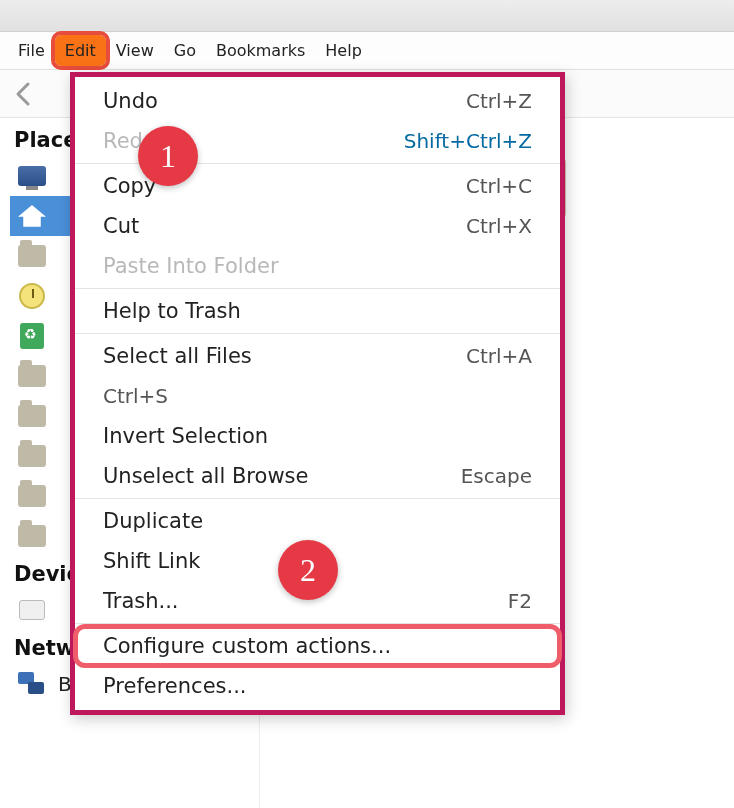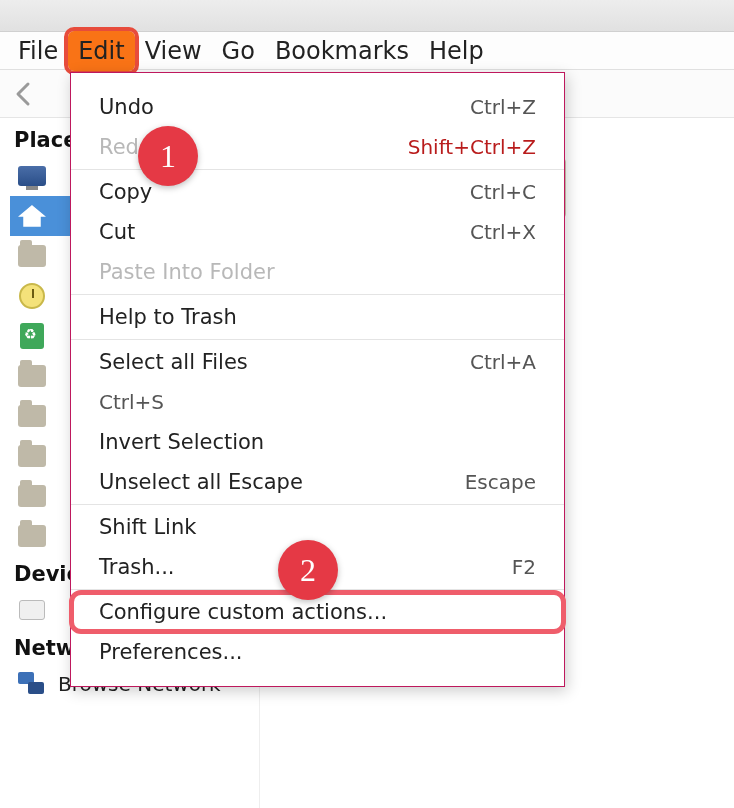--- a/index.html
+++ b/index.html
@@ -1,47 +1,47 @@
 <!DOCTYPE html>
 <html><head>
 <meta charset="utf-8">
 <style>
 * { box-sizing: border-box; margin: 0; padding: 0; font-family: "DejaVu Sans", "Noto Sans", sans-serif; }
 body { width: 734px; height: 808px; background: #f7f7f7; overflow: hidden; position: relative; }
 
 .titlebar { height: 32px; background: linear-gradient(#ededed, #e1e1e1); border-bottom: 1px solid #d0d0d0; }
 
 .menubar { height: 38px; display: flex; align-items: center; padding: 0 8px; background: #fdfdfd; border-bottom: 1px solid #e0e0e0; }
-.menubar .menu-item { font-size: 24px; color: #222; padding: 6px 10px; cursor: pointer; }
+.menubar .menu-item { font-size: 16px; color: #222; padding: 6px 10px; cursor: pointer; }
 .menubar .menu-item.open { outline: 4px solid #e74c3c; border-radius: 6px; background: #f97316; }
 
 .toolbar { height: 48px; display: flex; align-items: center; padding: 0 14px; background: #fbfbfb; border-bottom: 1px solid #e5e5e5; }
 .toolbar .back { color: #888; font-size: 28px; }
 
 .main { display: flex; height: calc(808px - 32px - 38px - 48px); }
 
 .sidebar { width: 260px; background: #fff; border-right: 1px solid #eee; padding: 4px 0 0 10px; font-size: 20px; color: #222; }
 .sidebar .section-title { font-weight: bold; font-size: 21px; margin: 6px 0 4px 4px; color: #111; }
 .sidebar .item { display: flex; align-items: center; gap: 10px; padding: 4px 6px; height: 40px; }
 .sidebar .item.selected { background: #4a90d9; color: #fff; }
 .icon-box { width: 32px; height: 28px; display: flex; align-items: center; justify-content: center; flex-shrink: 0; }
 
 .content { flex: 1; background: #fff; padding: 30px 30px; display: flex; gap: 50px; align-items: flex-start; flex-wrap: wrap; }
 .folder { display: flex; flex-direction: column; align-items: center; width: 120px; }
 .folder .folder-icon { width: 92px; height: 70px; position: relative; }
 .folder-tab { position: absolute; top: 0; left: 6px; width: 36px; height: 14px; background: #d9d2bf; border-radius: 3px 3px 0 0; }
 .folder-body { position: absolute; top: 10px; left: 0; right: 0; bottom: 0; background: #e8e2cf; border: 1px solid #cfc7b0; border-radius: 4px; }
 .folder-label { margin-top: 10px; font-size: 20px; color: #222; }
 
-.dropdown { position: absolute; top: 72px; left: 70px; width: 495px; background: #fff; border: 1px solid #be185d; box-shadow: 2px 4px 14px rgba(0,0,0,.2); z-index: 50; padding: 14px 0; }
+.dropdown { position: absolute; top: 72px; left: 70px; width: 495px; background: #fff; border: 5px solid #be185d; box-shadow: 2px 4px 14px rgba(0,0,0,.2); z-index: 50; padding: 4px 0; }
 .dropdown .d-item { display: flex; justify-content: space-between; align-items: center; padding: 8px 28px; font-size: 21px; color: #222; cursor: pointer; }
 .dropdown .d-item.disabled { color: #b8b8b8; cursor: default; }
 .dropdown .sep { height: 1px; background: #e4e4e4; margin: 2px 0; }
 .dropdown .shortcut { color: #555; font-size: 20px; }
-.dropdown .d-item.disabled .shortcut { color: #b91c1c; }
+.dropdown .d-item.disabled .shortcut { color: #0369a1; }
 .dropdown .d-item.highlight-box { outline: 5px solid #ef5d6b; outline-offset: -3px; border-radius: 10px; }
 
 .callout { position: absolute; width: 60px; height: 60px; background: #e53945; border-radius: 50%; display: flex; align-items: center; justify-content: center; color: #fff; font-size: 32px; font-family: Georgia, serif; z-index: 80; box-shadow: 0 2px 6px rgba(0,0,0,.25); }
 
 
 .ic-computer { background: linear-gradient(#4a6ea8,#2a4e88); border-radius: 3px; width: 28px; height: 20px; position: relative; }
 .ic-computer::after { content:""; position:absolute; left:8px; top:20px; width:12px; height:4px; background:#888; }
 .ic-home { width:28px; height:24px; }
 .ic-folder { width:28px; height:22px; background:#d9d2bf; border-radius:3px; position:relative; }
 .ic-folder.dim { background:#bfb9a8; }
@@ -200,24 +200,27 @@
     <span>Select all Files</span>
     <span class="shortcut">Ctrl+A</span>
   </div>
   <div class="d-item">
     <span class="shortcut">Ctrl+S</span>
   </div>
   <div class="d-item">
     <span>Invert Selection</span>
   </div>
   <div class="d-item">
-    <span>Unselect all Escape</span>
+    <span>Unselect all Browse</span>
     <span class="shortcut">Escape</span>
   </div>
   <div class="sep"></div>
+  <div class="d-item">
+    <span>Duplicate</span>
+  </div>
   <div class="d-item">
     <span>Shift Link</span>
   </div>
   <div class="d-item">
     <span>Trash...</span>
     <span class="shortcut">F2</span>
   </div>
   <div class="sep"></div>
   <div class="d-item highlight-box">
     <span>Configure custom actions...</span>

